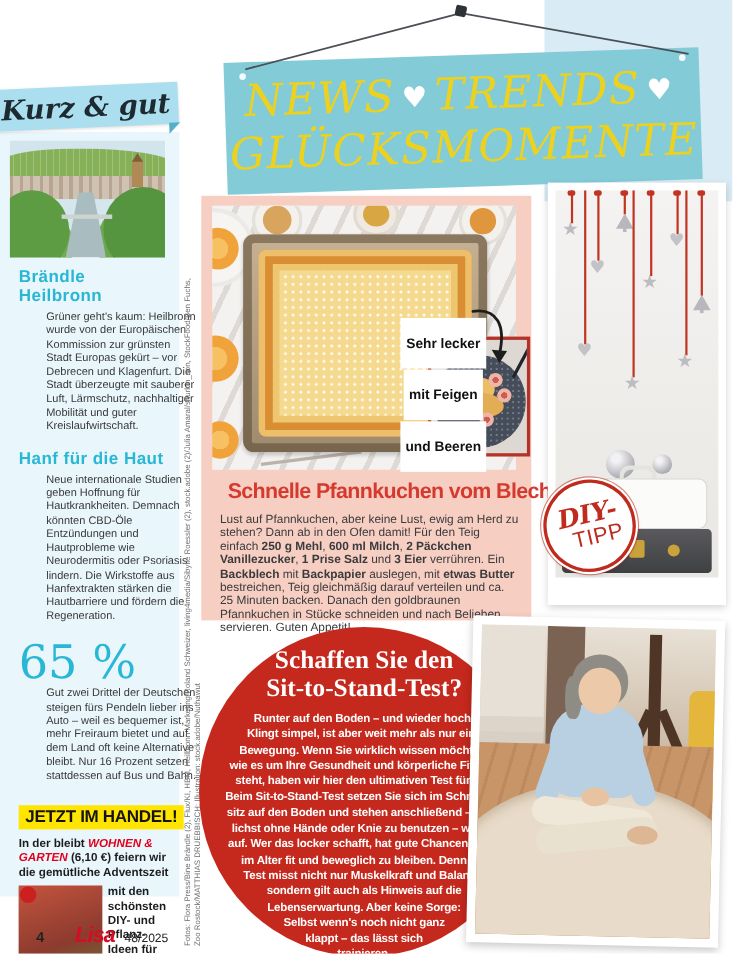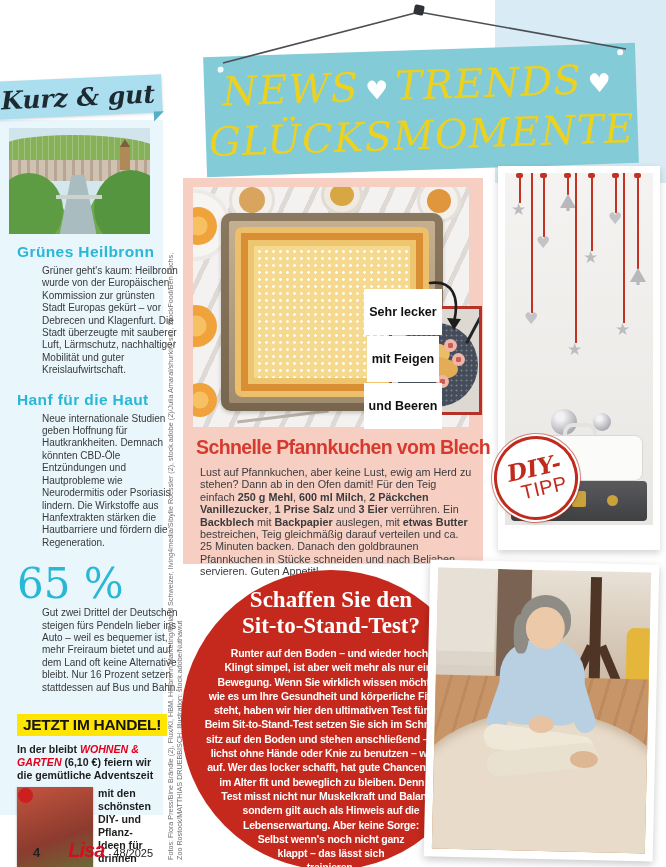--- a/index.html
+++ b/index.html
@@ -102,21 +102,21 @@
     border:3px solid #b43227; background:#ded8d2; overflow:hidden; z-index:2; }
   .ip-plate { position:absolute; left:2px; top:14px; width:84px; height:84px; border-radius:50%;
     background-color:#454d5b;
     background-image:radial-gradient(rgba(255,255,255,.28) .8px, transparent 1.2px); background-size:5px 5px; }
   .ip-piece1 { position:absolute; left:16px; top:34px; width:42px; height:26px; border-radius:40% 55% 50% 45%; background:#ecbd67; transform:rotate(-12deg); }
   .ip-piece2 { position:absolute; left:26px; top:48px; width:40px; height:22px; border-radius:50% 45% 55% 40%; background:#e3ad55; transform:rotate(10deg); }
   .ip-fig { position:absolute; width:13px; height:13px; border-radius:50%;
     background:radial-gradient(circle, #c95f52 30%, #f0b5a8 32%); }
   .f1 { left:52px; top:30px; } .f2 { left:60px; top:44px; } .f3 { left:44px; top:66px; }
   .ip-fork { position:absolute; right:4px; top:6px; width:3px; height:30px; background:#20242b; transform:rotate(28deg); }
-  .recipe-title { position:absolute; left:13px; top:258px; width:275px; color:#d63a2f;
+  .recipe-title { position:absolute; left:24px; top:258px; width:275px; color:#d63a2f;
     font-weight:700; font-size:19.5px; letter-spacing:-.6px; white-space:nowrap; }
   .recipe-body { position:absolute; left:17px; top:288px; width:272px; font-size:10.8px;
     line-height:12.4px; color:#3a3b3d; }
   
   .diy-polaroid { position:absolute; left:498px; top:166px; width:162px; height:384px; background:#ffffff;
     box-shadow:0 3px 7px rgba(0,0,0,.18); z-index:2; }
   .diy-photo { position:absolute; left:7px; top:7px; width:148px; height:352px; overflow:hidden;
     background:linear-gradient(#f4f3f1,#e9e7e4); }
   .orn-string { position:absolute; top:0; width:2px; background:#c23322; }
   .orn-bow { position:absolute; top:0; width:7px; height:5px; background:#c23322; border-radius:2px; }
@@ -212,21 +212,21 @@
       <div class="cp-hill"></div>
       <div class="cp-city"></div>
       <div class="cp-tower"></div>
       <div class="cp-spire"></div>
       <div class="cp-trees-l"></div>
       <div class="cp-trees-r"></div>
       <div class="cp-river"></div>
       <div class="cp-bridge"></div>
     </div>
 
-    <h2 class="col-head" style="margin-top:6px;">Grünes Heilbronn</h2>
+    <h2 class="col-head" style="margin-top:6px;">Brändle Heilbronn</h2>
     <p class="col-body">Grüner geht's kaum: Heilbronn wurde von der Europäischen Kommission zur grünsten Stadt Europas gekürt – vor Debrecen und Klagenfurt. Die Stadt überzeugte mit sauberer Luft, Lärmschutz, nachhaltiger Mobilität und guter Kreislaufwirtschaft.</p>
 
     <h2 class="col-head">Hanf für die Haut</h2>
     <p class="col-body">Neue internationale Studien geben Hoffnung für Hautkrankheiten. Demnach könnten CBD-Öle Entzündungen und Hautprobleme wie Neurodermitis oder Psoriasis lindern. Die Wirkstoffe aus Hanfextrakten stärken die Hautbarriere und fördern die Regeneration.</p>
 
     <div class="stat-row">
       <span class="stat-num">65 %</span>
     </div>
     <p class="col-body">Gut zwei Drittel der Deutschen steigen fürs Pendeln lieber ins Auto – weil es bequemer ist, mehr Freiraum bietet und auf dem Land oft keine Alternative bleibt. Nur 16 Prozent setzen stattdessen auf Bus und Bahn.</p>
 

